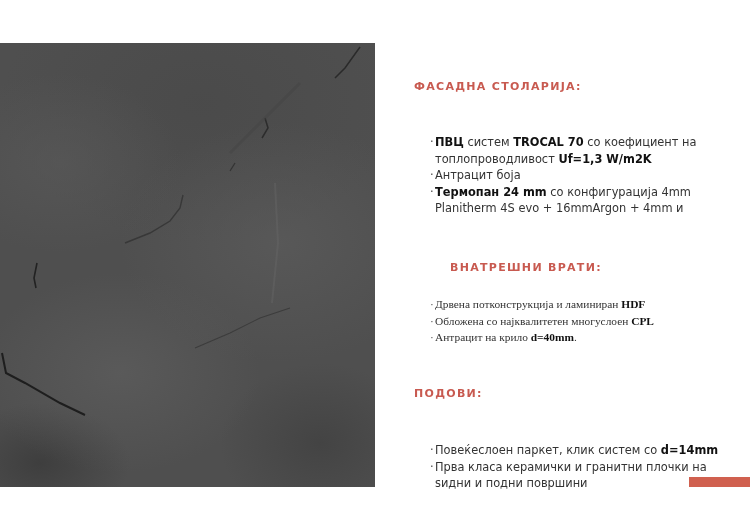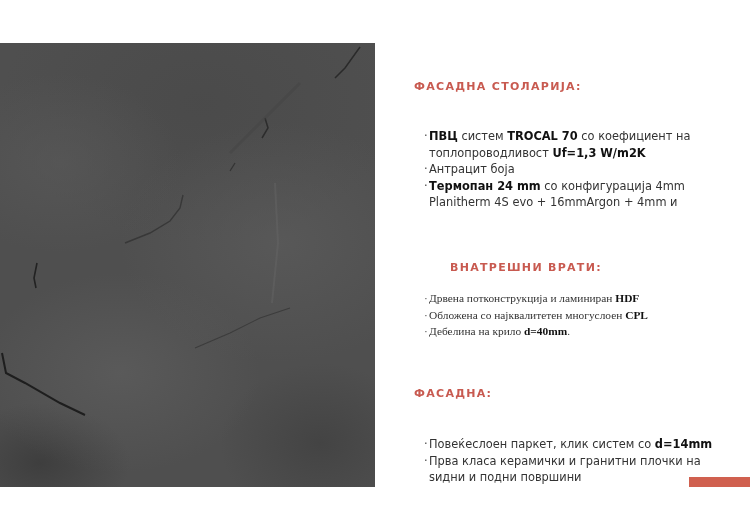--- a/index.html
+++ b/index.html
@@ -17,21 +17,21 @@
       radial-gradient(ellipse 100px 80px at 320px 400px, rgba(60,60,60,0.6), transparent),
       radial-gradient(ellipse 90px 60px at 40px 420px, rgba(55,55,55,0.7), transparent),
       radial-gradient(ellipse 200px 140px at 200px 60px, rgba(70,70,70,0.5), transparent);
   }
   .stone svg { position:absolute; left:0; top:0; }
   .panel { position:absolute; left:414px; top:0; width:336px; }
   .heading {
     position:absolute; left:0; font-size:11px; font-weight:bold; letter-spacing:1.3px;
     color:#c85a50; white-space:nowrap;
   }
-  .list { position:absolute; left:0; margin:10px; padding:0; list-style:none; font-size:11.4px; line-height:16.5px; color:#333; }
+  .list { position:absolute; left:0; margin:16px; padding:0; list-style:none; font-size:11.4px; line-height:16.5px; color:#333; }
   .list li { white-space:nowrap; }
   .bullet { display:inline-block; width:5px; color:#444; }
   .cont { padding-left:5px; }
   b { font-weight:bold; color:#111; }
   .accent-bar { position:absolute; left:689px; top:477px; width:61px; height:10px; background:#d0604f; }
 </style>
 </head>
 <body>
 
 <div class="stone">
@@ -55,23 +55,23 @@
         <li><span class="bullet">·</span><b>ПВЦ</b><span> систем </span><b>TROCAL 70</b><span> со коефициент на</span></li>
         <li class="cont"><span>топлопроводливост </span><b>Uf=1,3 W/m2K</b></li>
         <li><span class="bullet">·</span><span>Антрацит боја</span></li>
         <li><span class="bullet">·</span><b>Термопан 24 mm</b><span> со конфигурација 4mm</span></li>
         <li class="cont"><span>Planitherm 4S evo + 16mmArgon + 4mm и</span></li>
       </ul>
       <div class="heading" style="top: 261px; margin-left: 36px;">ВНАТРЕШНИ ВРАТИ:</div>
       <ul class="list" style="top: 280px; font-family: Liberation Serif, serif;">
         <li><span class="bullet">·</span><span>Дрвена потконструкција и ламиниран </span><b>HDF</b></li>
         <li><span class="bullet">·</span><span>Обложена со најквалитетен многуслоен </span><b>CPL</b></li>
-        <li><span class="bullet">·</span><span>Дебелина на крило </span><b>d=40mm</b><span>.</span></li>
+        <li><span class="bullet">·</span><span>Антрацит на крило </span><b>d=40mm</b><span>.</span></li>
       </ul>
-      <div class="heading" style="top: 387px;">ФАСАДНА:</div>
+      <div class="heading" style="top: 387px;">ПОДОВИ:</div>
       <ul class="list" style="top: 426px;">
         <li><span class="bullet">·</span><span>Повеќеслоен паркет, клик систем со </span><b>d=14mm</b></li>
         <li><span class="bullet">·</span><span>Прва класа керамички и гранитни плочки на</span></li>
         <li class="cont"><span>ѕидни и подни површини</span></li>
       </ul>
     </div>
 </div>
 
 <div class="accent-bar"></div>
 

